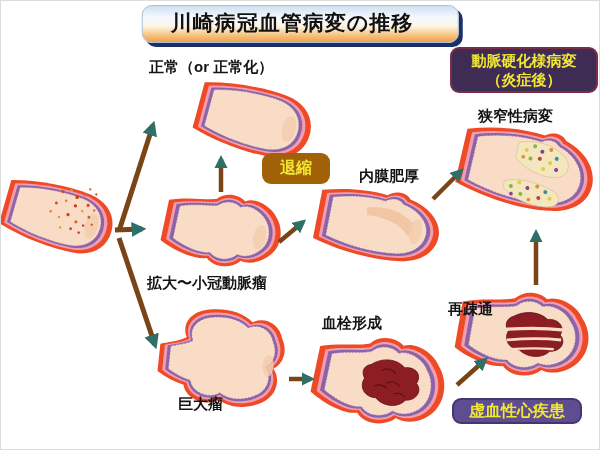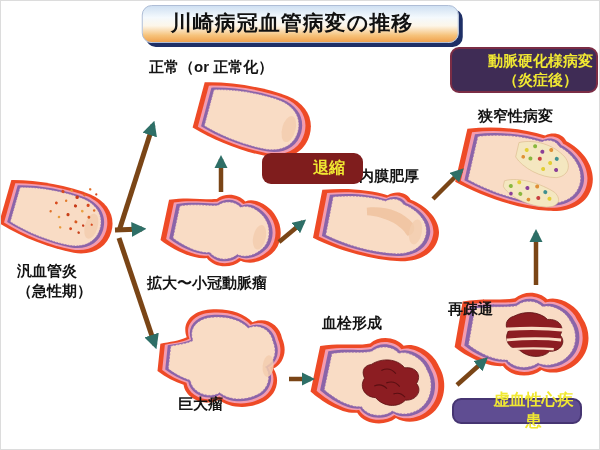--- a/index.html
+++ b/index.html
@@ -16,23 +16,23 @@
     box-shadow:4px 4px 0 0 #1e2f66;
     font-size:21px;font-weight:700;color:#111;letter-spacing:1px;white-space:nowrap;
   }
   .lbl{
     position:absolute;font-size:15px;font-weight:600;color:#141414;
     line-height:1.3;white-space:pre-line;
   }
   .badge{
     position:absolute;display:flex;align-items:center;justify-content:center;
     text-align:center;border-radius:9px;font-weight:700;
-    color:#f0e832;line-height:1.3;white-space:pre-line;padding-left:33px;
-  }
-  .badge-regression{left:261px;top:152px;width:68px;height:31px;background:#7f1d1d;font-size:16px;}
+    color:#f0e832;line-height:1.3;white-space:pre-line;
+  }
+  .badge-regression{left:261px;top:152px;width:68px;height:31px;background:#a16207;font-size:16px;}
   .badge-arterio{left:449px;top:46px;width:148px;height:46px;background:#3f2c55;border:2px solid #7b2d45;box-sizing:border-box;font-size:15px;}
   .badge-ischemic{left:451px;top:397px;width:130px;height:26px;background:#5f4d92;border:2px solid #463572;box-sizing:border-box;font-size:16px;}
   .vessel{position:absolute;}
   .vessel svg{display:block;overflow:visible;}
   .arrows{position:absolute;left:0;top:0;pointer-events:none;}
 </style>
 </head>
 <body>
 
 <div class="canvas">
@@ -211,22 +211,20 @@
     <path d="M118,237 L154,344" stroke="#7a4516" stroke-width="5" marker-end="url(#ah)"></path>
     <path d="M220,191 L220,158" stroke="#7a4516" stroke-width="4.5" marker-end="url(#ah)"></path>
     <path d="M278,241 L302,221" stroke="#7a4516" stroke-width="4.5" marker-end="url(#ah)"></path>
     <path d="M432,198 L460,170" stroke="#7a4516" stroke-width="4.5" marker-end="url(#ah)"></path>
     <path d="M288,378 L310,378" stroke="#7a4516" stroke-width="4.5" marker-end="url(#ah)"></path>
     <path d="M456,384 L484,359" stroke="#7a4516" stroke-width="4.5" marker-end="url(#ah)"></path>
     <path d="M535,284 L535,232" stroke="#7a4516" stroke-width="4.5" marker-end="url(#ah)"></path>
   </svg>
 
   <div class="lbl" style="left:148px;top:56px;">正常（or 正常化）</div>
-  <div class="lbl" style="left:16px;top:260px;">汎血管炎
-（急性期）</div>
   <div class="lbl" style="left:146px;top:272px;">拡大〜小冠動脈瘤</div>
   <div class="lbl" style="left:358px;top:165px;">内膜肥厚</div>
   <div class="lbl" style="left:477px;top:105px;">狭窄性病変</div>
   <div class="lbl" style="left:177px;top:393px;">巨大瘤</div>
   <div class="lbl" style="left:321px;top:312px;">血栓形成</div>
   <div class="lbl" style="left:447px;top:298px;">再疎通</div>
 
   <div class="badge badge-regression">退縮</div>
   <div class="badge badge-arterio">動脈硬化様病変
 （炎症後）</div>

